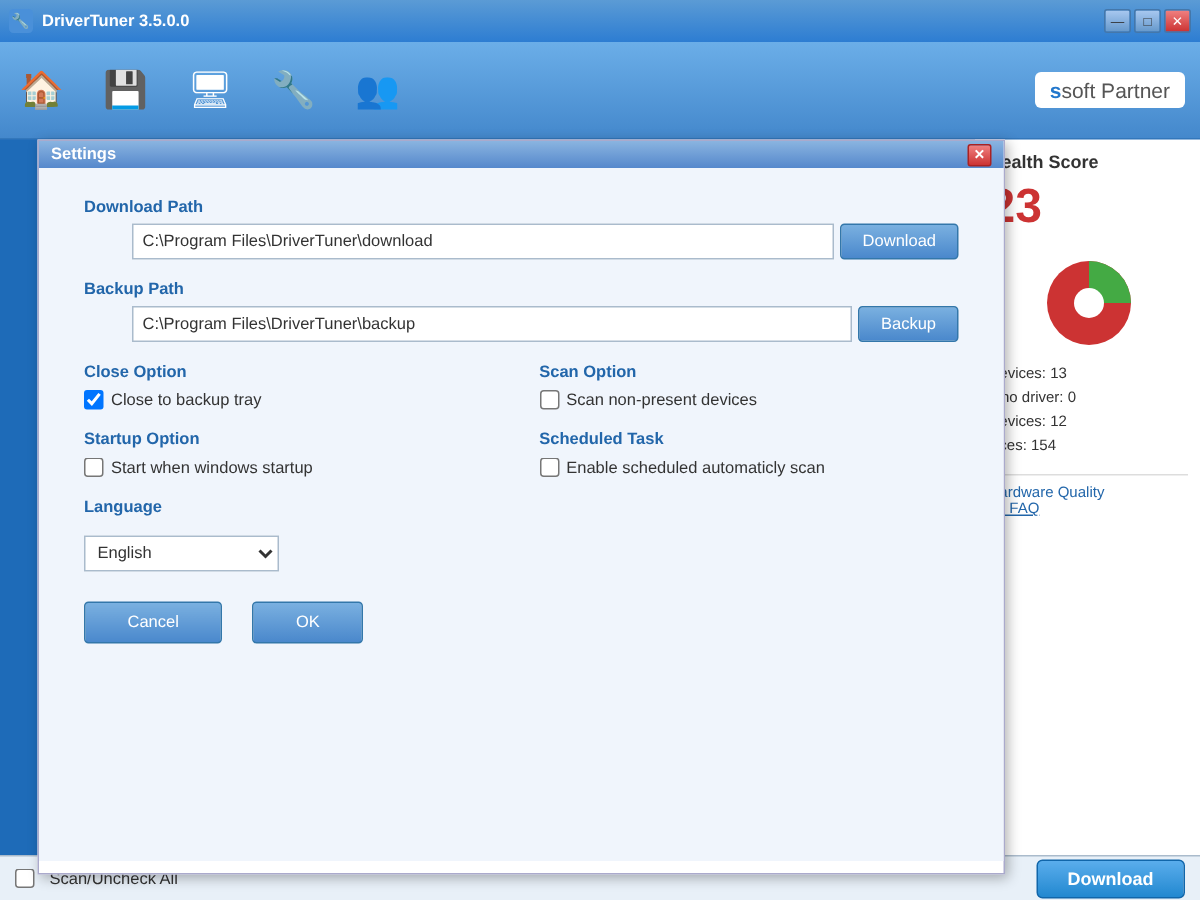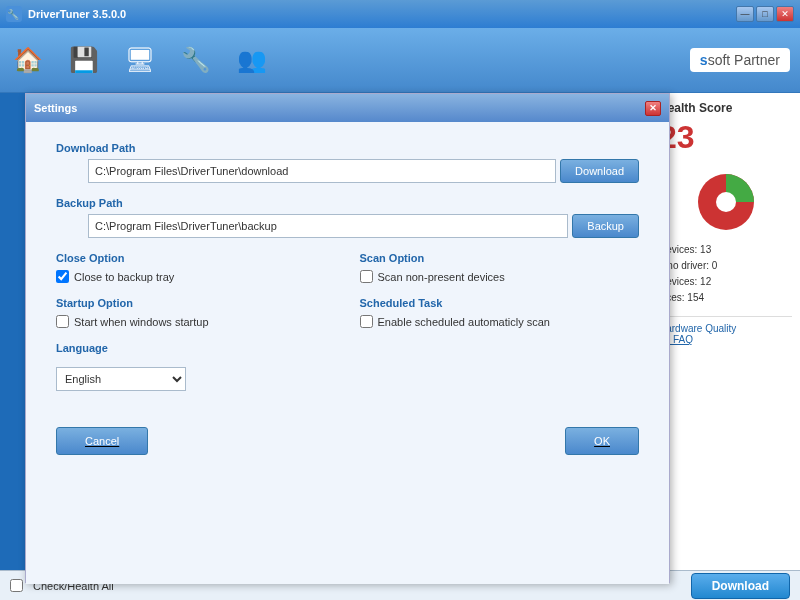--- a/index.html
+++ b/index.html
@@ -93,21 +93,21 @@
       top: 93px;
       left: 25px;
       width: 645px;
       height: 490px;
       background: white;
       border: 1px solid #aaaacc;
       box-shadow: 2px 2px 8px rgba(0,0,0,0.3);
       z-index: 10;
     }
     .dialog-title-bar {
-      height: 28px;
+      height: 18px;
       background: linear-gradient(to bottom, #8ab4e0, #5588cc);
       display: flex;
       align-items: center;
       padding: 0 8px;
       color: white;
       font-size: 11px;
       font-weight: bold;
     }
     .dialog-title-text {
       flex: 1;
@@ -201,23 +201,22 @@
       background: white;
       font-size: 11px;
       color: #333;
       width: 130px;
     }
 
     
     .dialog-buttons {
       display: flex;
       gap: 20px;
-      justify-content: space-between;
-      margin-top: 22px;
-      text-decoration: underline;
+      justify-content: flex-start;
+      margin-top: 6px;
     }
     .dialog-btn {
       height: 28px;
       padding: 0 28px;
       background: linear-gradient(to bottom, #7ab0e0, #4a88cc);
       border: 1px solid #3377aa;
       border-radius: 3px;
       color: white;
       font-size: 11px;
       cursor: pointer;
@@ -453,15 +452,15 @@
       <button class="dialog-btn">OK</button>
     </div>
 
   </div>
 </div>
 
 <div class="watermark">PcFullVersion.Net</div>
 
 <div class="bottom-bar">
   <input type="checkbox" class="check-all-cb" style="">
-  <span class="check-all-label">Check/Health All</span>
+  <span class="check-all-label">Scan/Uncheck All</span>
   <button class="download-main-btn">Download</button>
 </div>
 
 </body></html>

